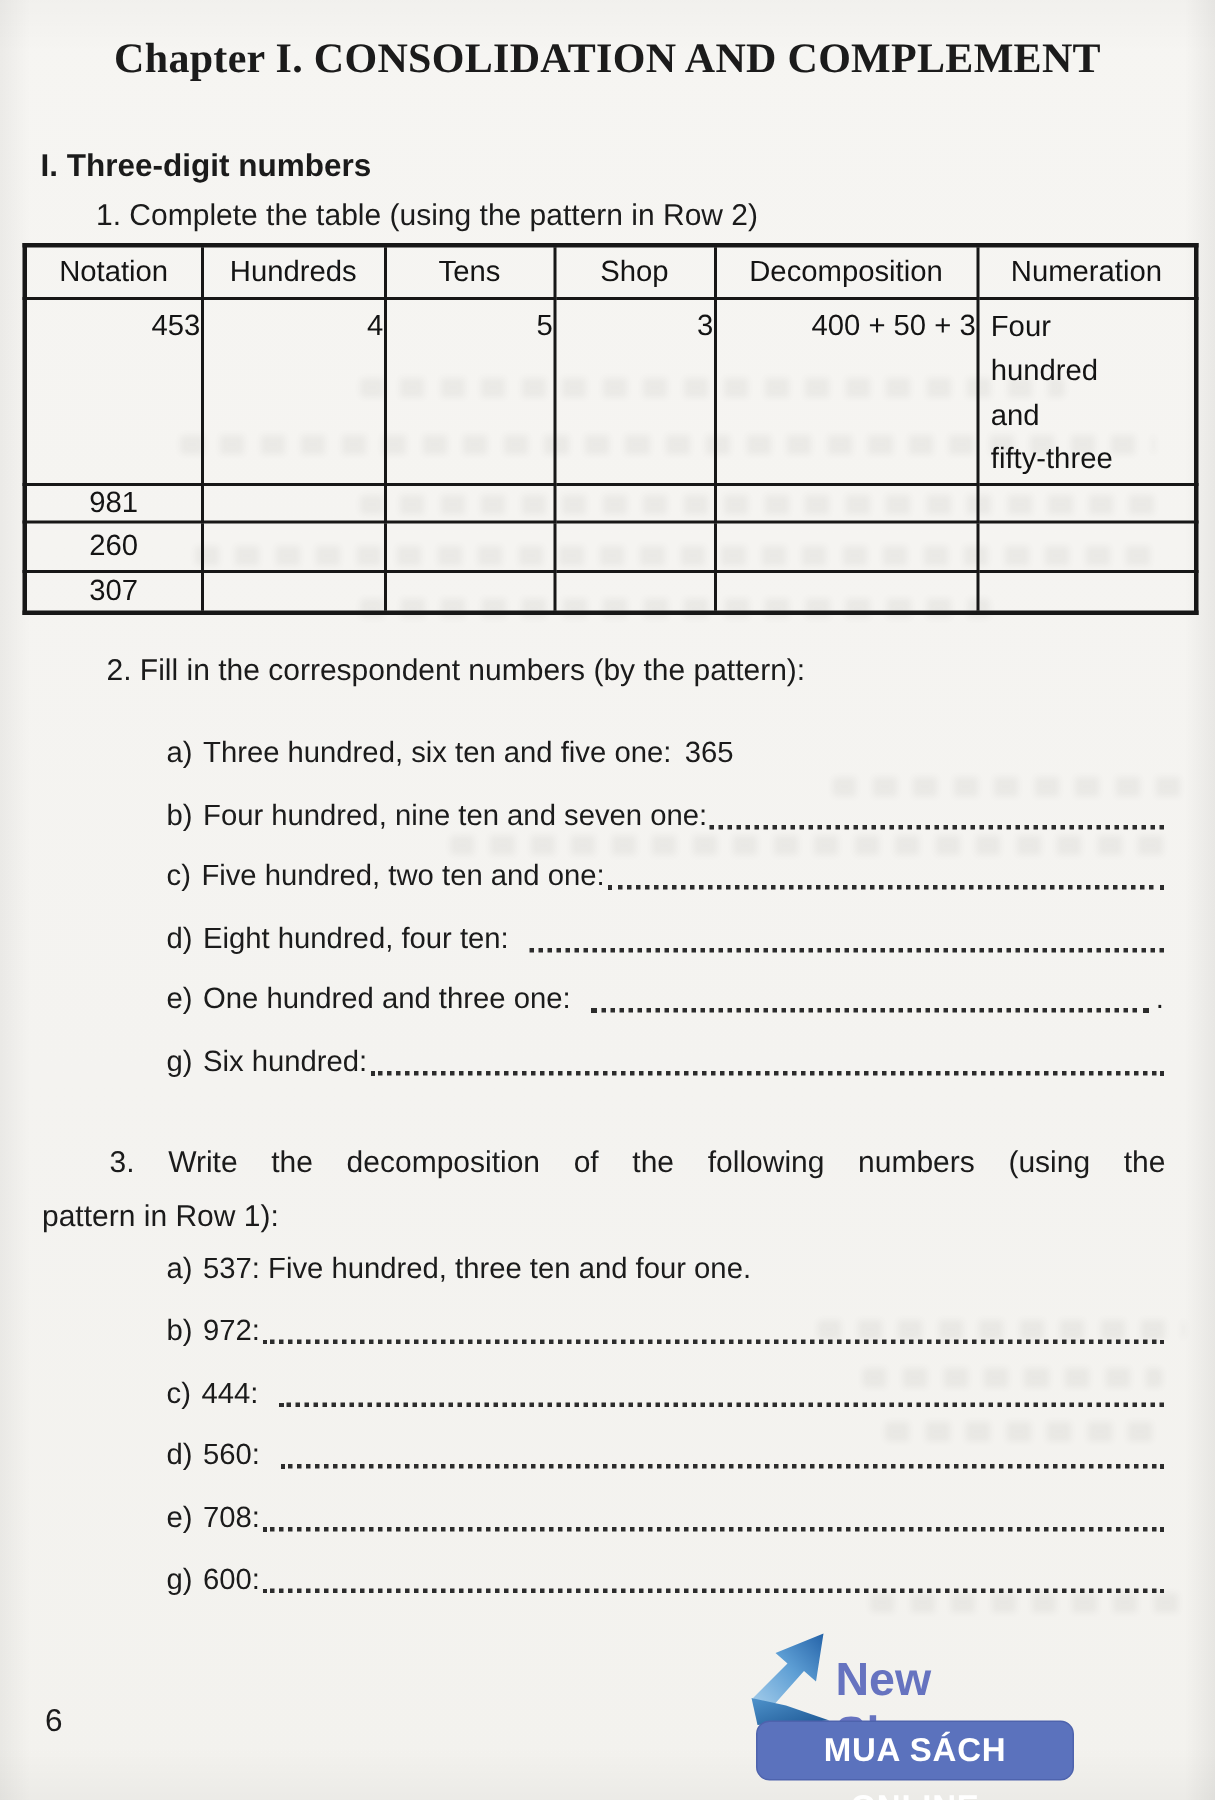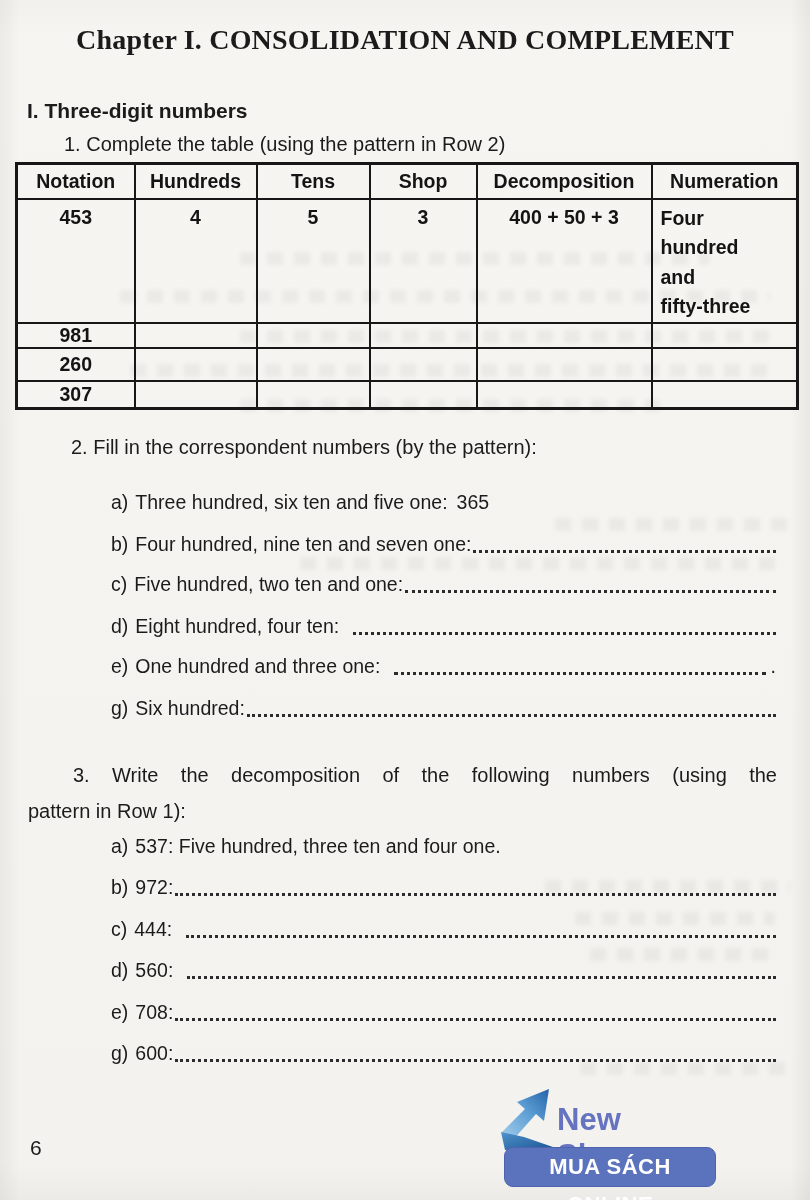--- a/index.html
+++ b/index.html
@@ -38,25 +38,25 @@
     font-weight:bold; font-size:21px;
   }
   .ex1-prompt{ position:absolute; left:64px; top:133px; font-size:20px; z-index:1; }
 
   table.ntable{
     position:absolute; left:15px; top:162px; width:781px; z-index:1;
     border-collapse:collapse; table-layout:fixed;
     font-size:19.5px; color:#141414;
     border:3px solid #171717;
   }
-  .ntable th, .ntable td{ border:2px solid #171717; font-weight:bold; }
+  .ntable th, .ntable td{ border:2px solid #171717; font-weight:normal; }
   .ntable thead tr{ height:35px; }
   .ntable th{ text-align:center; vertical-align:middle; }
   tr.r1{ height:119px; }
-  tr.r1 td{ vertical-align:top; text-align:center; padding-top:6px; }
+  tr.r1 td{ vertical-align:top; text-align:right; padding-top:6px; }
   tr.r1 td.numr{ text-align:left; padding:4px 4px 0 8px; line-height:29.5px; }
   tr.rs td{ text-align:center; vertical-align:middle; }
   tr.rs1{ height:20px; } tr.rs2{ height:33px;padding-left:39px; } tr.rs3{ height:28px; }
 
   .ex2-prompt{ position:absolute; left:71px; top:436px; font-size:20px; z-index:1; }
 
   .item{
     position:absolute; left:111px; right:34px; z-index:1;
     display:flex; align-items:baseline;
     font-size:19.5px; line-height:25px; height:25px; white-space:nowrap;

